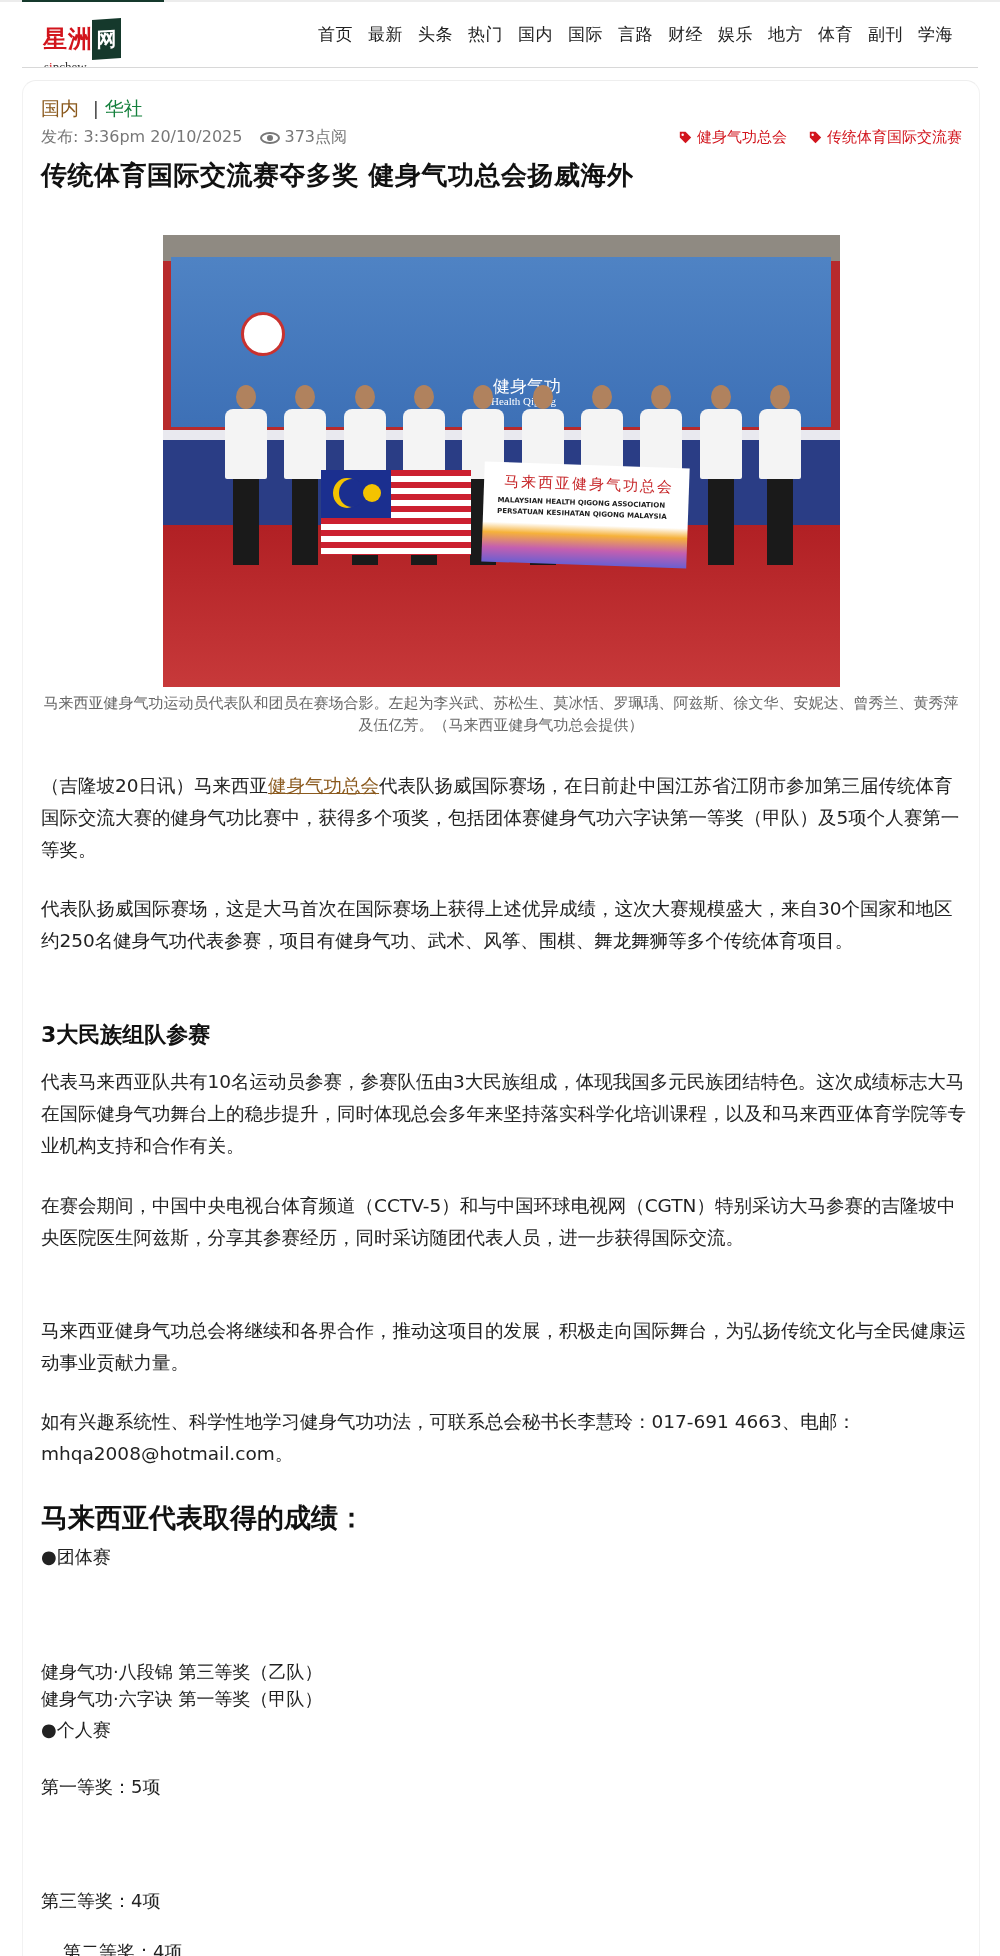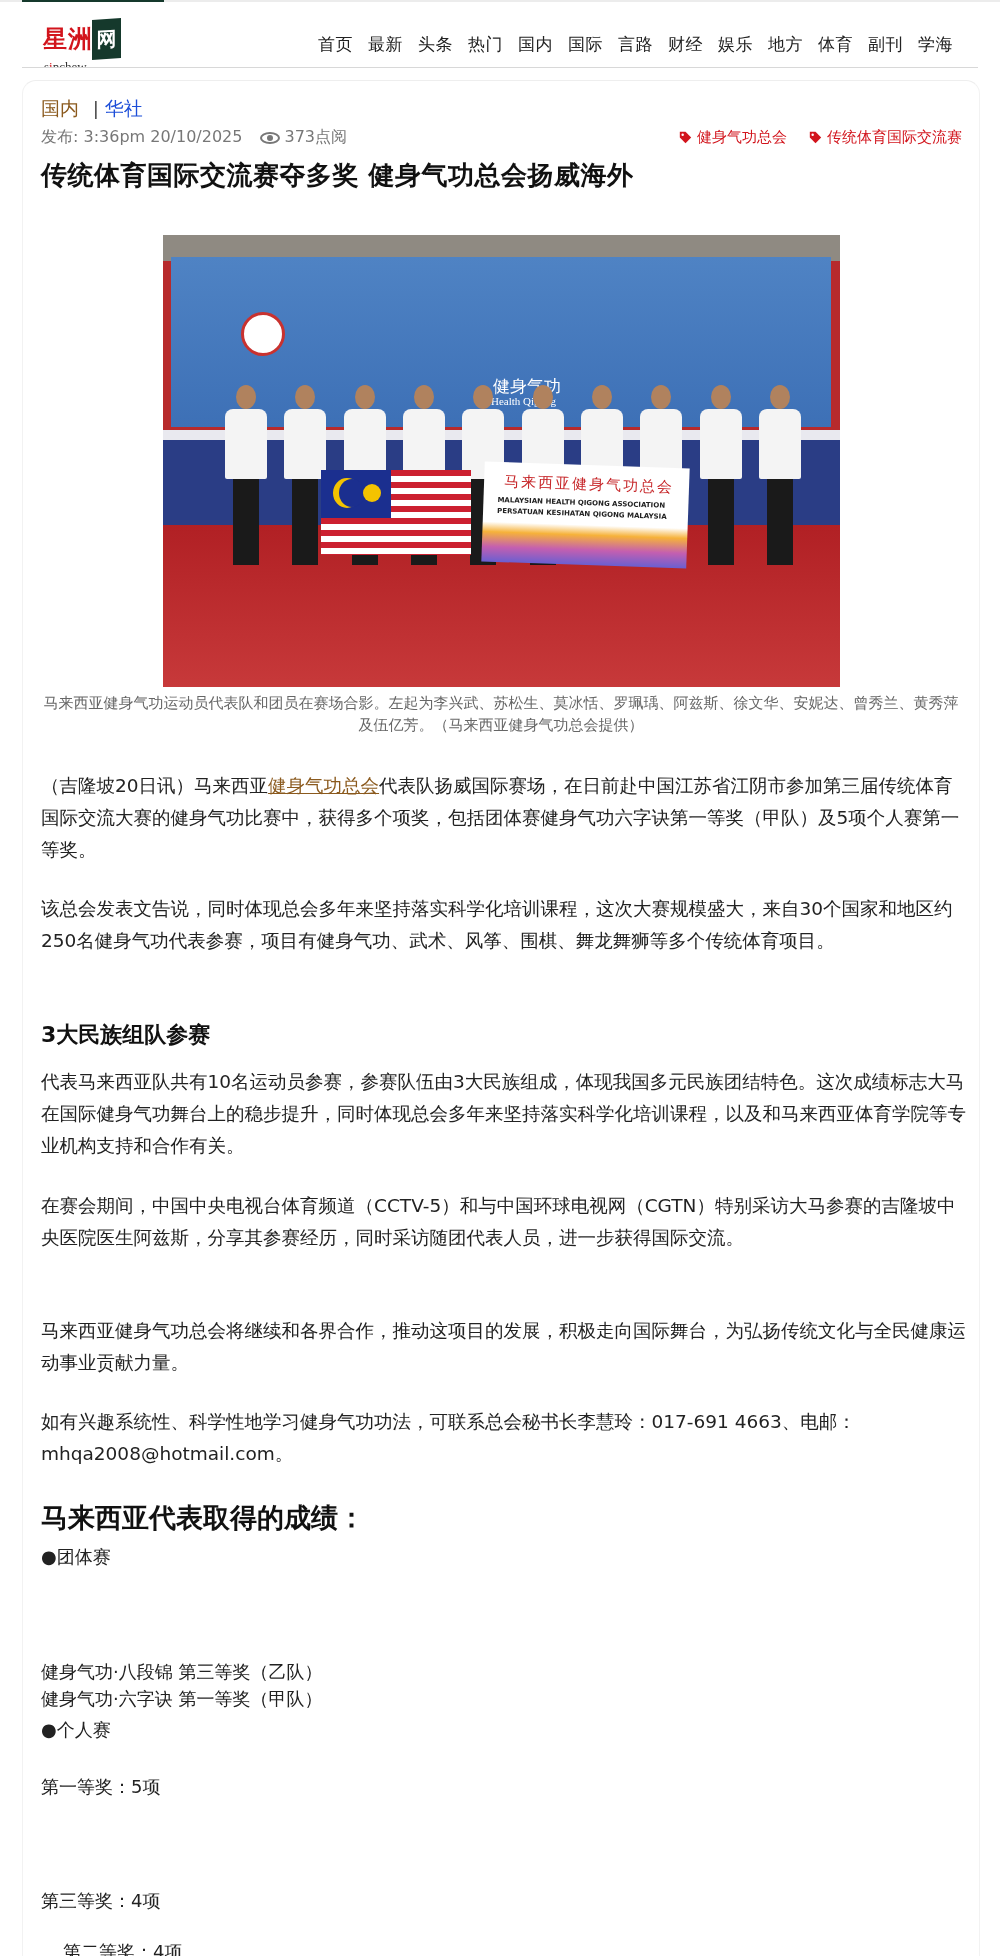--- a/index.html
+++ b/index.html
@@ -14,28 +14,28 @@
 
   .logo { position: absolute; left: 43px; top: 17px; width: 80px; height: 54px; }
   .logo .cn { position: absolute; left: 0; top: 4px; font-family: "Liberation Serif", serif; font-size: 24px; font-weight: bold; color: #d2141c; letter-spacing: 1px; }
   .logo .box { position: absolute; left: 49px; top: 0; width: 29px; height: 40px; background: #15392c; color: #fff; font-size: 20px; font-weight: bold; display: flex; align-items: center; justify-content: center; transform: skewY(-4deg); }
   .logo .en { position: absolute; left: 1px; top: 40px; font-family: "Liberation Serif", serif; font-size: 13px; color: #333; }
   .logo .en .dom { font-size: 8px; color: #555; }
   .logo .en .red-i { color: #d2141c; }
 
   .nav { position: absolute; left: 318px; top: 21px; display: flex; white-space: nowrap; }
   .nav a { font-size: 17px; color: #222; text-decoration: none; margin-right: 15px; letter-spacing: 0.5px; }
-  .nav-clip { position: absolute; left: 318px; top: 10px; width: 662px; height: 66px; overflow: hidden; }
+  .nav-clip { position: absolute; left: 318px; top: 0; width: 662px; height: 66px; overflow: hidden; }
 
   .card { position: absolute; left: 22px; top: 80px; width: 958px; height: 1890px; border-top: 1px solid #eeeeee; border-left: 1px solid #f2f2f2; border-right: 1px solid #f2f2f2; border-radius: 14px 14px 0 0; }
 
   .meta-row { position: absolute; left: 41px; top: 96px; display: flex; align-items: center; font-size: 19px; }
   .cat { color: #8b5a1e; }
   .sep { color: #333; margin: 0 6px 0 14px; font-size: 17px; }
-  .source { color: #1d4ed8; }
+  .source { color: #15803d; }
 
   .pub-row { position: absolute; left: 41px; top: 127px; font-size: 16px; color: #777; display: flex; align-items: center; }
   .eye { display: inline-block; width: 20px; height: 12px; border: 2px solid #777; border-radius: 50%; position: relative; margin: 0 4px 0 18px; }
   .eye::after { content: ""; position: absolute; left: 5px; top: 1px; width: 6px; height: 6px; border-radius: 50%; background: #777; }
 
   .tags { position: absolute; right: 38px; top: 128px; display: flex; font-size: 15px; color: #d2141c; }
   .tag { display: flex; align-items: center; margin-left: 22px; text-decoration: none; color: #d2141c; }
   .tag-icon { width: 13px; height: 13px; margin-right: 5px; }
 
   .title { position: absolute; left: 41px; top: 158px; font-size: 26px; font-weight: bold; color: #111; letter-spacing: 0.5px; }
@@ -226,21 +226,21 @@
     <div class="b1">马来西亚健身气功总会</div>
     <div class="b2">MALAYSIAN HEALTH QIGONG ASSOCIATION</div>
     <div class="b3">PERSATUAN KESIHATAN QIGONG MALAYSIA</div>
   </div>
 </div>
 
 <div class="caption">马来西亚健身气功运动员代表队和团员在赛场合影。左起为李兴武、苏松生、莫冰恬、罗珮瑀、阿兹斯、徐文华、安妮达、曾秀兰、黄秀萍及伍亿芳。（马来西亚健身气功总会提供）</div>
 
 <p class="body-text p1"><span>（吉隆坡20日讯）马来西亚</span><a class="link">健身气功总会</a><span>代表队扬威国际赛场，在日前赴中国江苏省江阴市参加第三届传统体育国际交流大赛的健身气功比赛中，获得多个项奖，包括团体赛健身气功六字诀第一等奖（甲队）及5项个人赛第一等奖。</span></p>
 
-<p class="body-text p2">该总会发表文告说，同时体现总会多年来坚持落实科学化培训课程，这次大赛规模盛大，来自30个国家和地区约250名健身气功代表参赛，项目有健身气功、武术、风筝、围棋、舞龙舞狮等多个传统体育项目。</p>
+<p class="body-text p2">代表队扬威国际赛场，这是大马首次在国际赛场上获得上述优异成绩，这次大赛规模盛大，来自30个国家和地区约250名健身气功代表参赛，项目有健身气功、武术、风筝、围棋、舞龙舞狮等多个传统体育项目。</p>
 
 <h2 class="h2 h2-1">3大民族组队参赛</h2>
 
 <p class="body-text p3">代表马来西亚队共有10名运动员参赛，参赛队伍由3大民族组成，体现我国多元民族团结特色。这次成绩标志大马在国际健身气功舞台上的稳步提升，同时体现总会多年来坚持落实科学化培训课程，以及和马来西亚体育学院等专业机构支持和合作有关。</p>
 <p class="body-text p4">在赛会期间，中国中央电视台体育频道（CCTV-5）和与中国环球电视网（CGTN）特别采访大马参赛的吉隆坡中央医院医生阿兹斯，分享其参赛经历，同时采访随团代表人员，进一步获得国际交流。</p>
 <p class="body-text p5">马来西亚健身气功总会将继续和各界合作，推动这项目的发展，积极走向国际舞台，为弘扬传统文化与全民健康运动事业贡献力量。</p>
 <p class="body-text p6">如有兴趣系统性、科学性地学习健身气功功法，可联系总会秘书长李慧玲：017-691 4663、电邮：mhqa2008@hotmail.com。</p>
 
 <h2 class="h2 h2-2">马来西亚代表取得的成绩：</h2>
 

